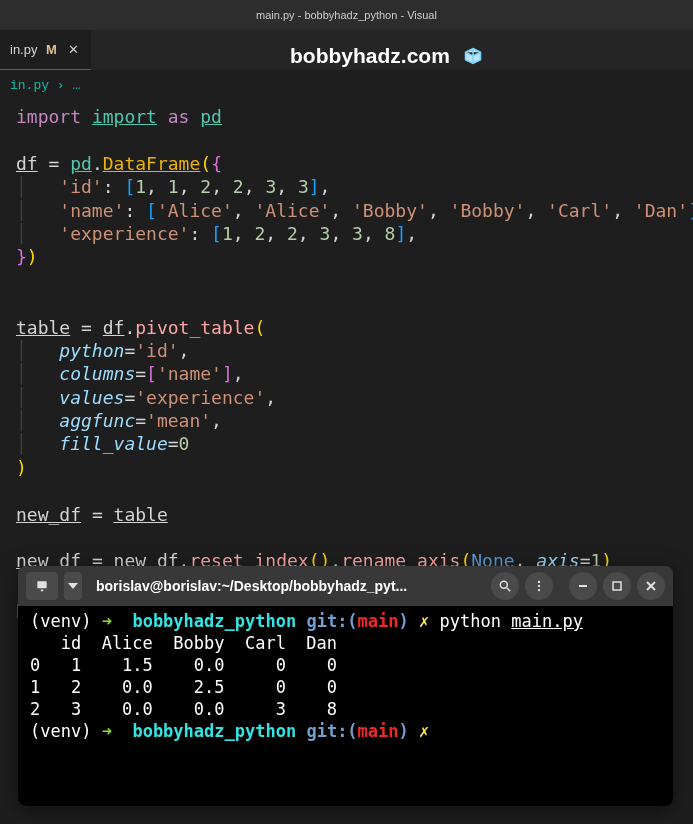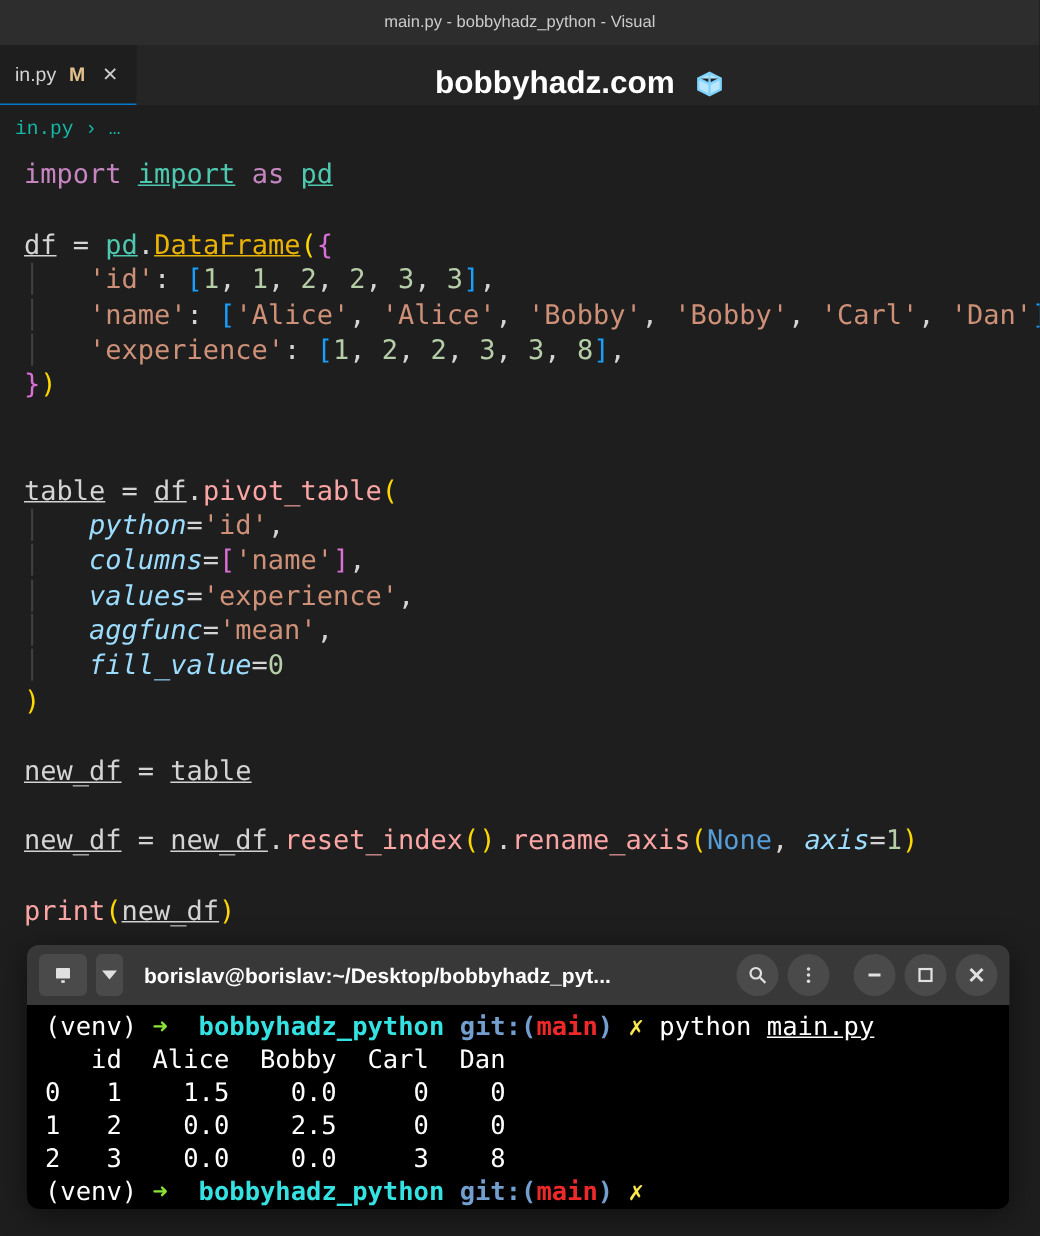--- a/index.html
+++ b/index.html
@@ -97,21 +97,21 @@
     .c-param { color: #9cdcfe; font-style: italic; }
     .c-const { color: #569cd6; }
     .c-white { color: #d4d4d4; text-decoration: underline; }
     .indent-guide { color: #404040; }
     
     .terminal-window {
       position: absolute;
       left: 18px;
       bottom: 18px;
       width: 655px;
-      height: 176px;
+      height: 240px;
       background: #2c2c2c;
       border-radius: 8px;
       overflow: hidden;
       box-shadow: 0 4px 20px rgba(0,0,0,0.5);
     }
     .terminal-header {
       height: 40px;
       background: #383838;
       display: flex;
       align-items: center;

